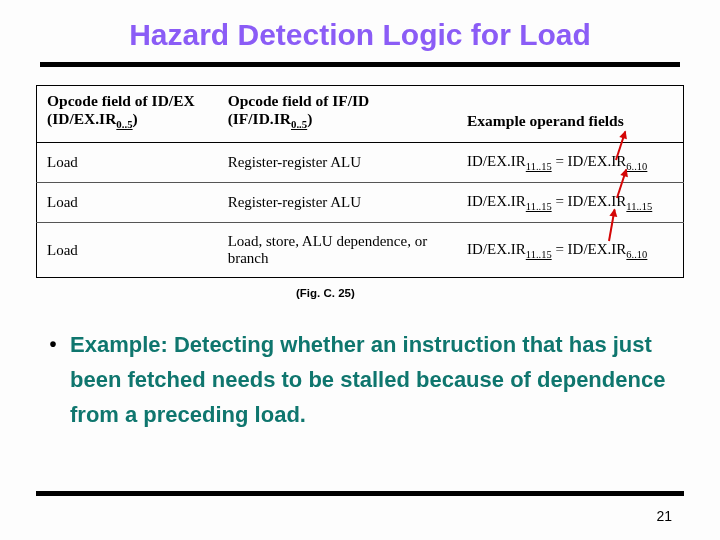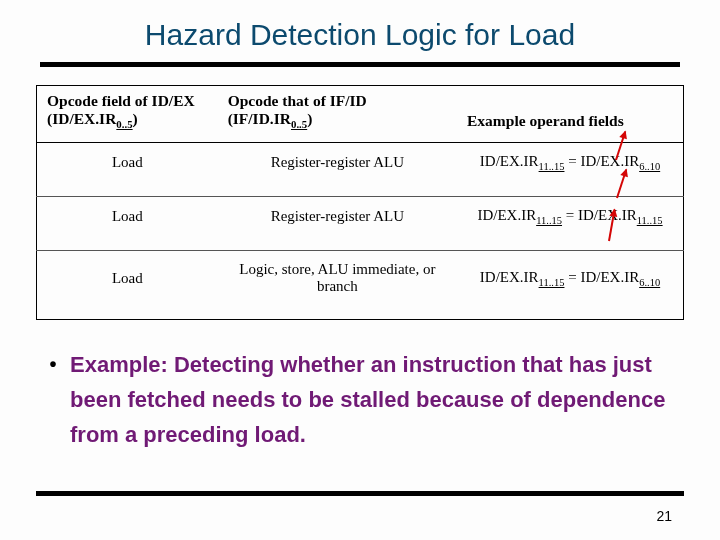--- a/index.html
+++ b/index.html
@@ -5,23 +5,23 @@
   * { margin: 0; padding: 0; box-sizing: border-box; }
   body {
     width: 720px;
     height: 540px;
     background: #fdfdfd;
     font-family: Arial, Helvetica, sans-serif;
     position: relative;
     padding: 18px 36px 0 36px;
   }
   .title {
-    color: #0c4a6e;
+    color: #8b5cf6;
     font-size: 30px;
-    font-weight: normal;
+    font-weight: bold;
     text-align: center;
     margin-bottom: 10px;
     font-family: Arial, sans-serif;
   }
   .title-underline {
     border-bottom: 5px solid #000;
     margin: 0 4px 18px 4px;
   }
   .tbl {
     border: 1.5px solid #000;
@@ -31,23 +31,22 @@
     border-collapse: collapse;
   }
   .tbl th {
     font-weight: bold;
     text-align: left;
     padding: 6px 10px 12px 10px;
     vertical-align: bottom;
     font-size: 15.5px;
   }
   .tbl td {
-    padding: 10px 10px 24px 10px;
+    padding: 10px 10px 10px 10px;
     vertical-align: middle;
-    text-align: center;
   }
   .tbl thead tr { border-bottom: 1.5px solid #000; }
   .tbl tbody tr { border-bottom: 1px solid #555; }
   .tbl tbody tr:last-child { border-bottom: none; }
   .sub { font-size: 0.7em; vertical-align: sub; text-decoration: underline; }
   .note-wrap {
     margin-top: 8px;
     margin-left: 260px;
     margin-right: 24px;
   }
@@ -68,21 +67,21 @@
     font-weight: bold;
     color: #000;
     line-height: 1.6;
     text-align: center;
     flex-shrink: 0;
   }
   .example-text {
     font-size: 22px;
     font-weight: bold;
     line-height: 1.58;
-    color: #701a75;
+    color: #0f766e;
   }
   .footer-line {
     position: absolute;
     left: 36px;
     right: 36px;
     bottom: 44px;
     border-top: 5px solid #000;
   }
   .page-num {
     position: absolute;
@@ -135,21 +134,21 @@
       <col class="col2">
       <col class="col3">
   </colgroup>
   <thead>
     <tr>
       <th>
         <span>Opcode field of ID/EX</span><br>
         <span>(ID/EX.IR</span><span class="sub">0..5</span><span>)</span>
       </th>
       <th>
-        <span>Opcode that of IF/ID (IF/ID.IR</span><span class="sub">0..5</span><span>)</span>
+        <span>Opcode field of IF/ID (IF/ID.IR</span><span class="sub">0..5</span><span>)</span>
       </th>
       <th>Example operand fields</th>
     </tr>
   </thead>
   <tbody>
     <tr>
       <td>Load</td>
       <td>Register-register ALU</td>
       <td>
         <span>ID/EX.IR</span><span class="sub">11..15</span><span> = ID/EX.IR</span><span class="sub">6..10</span>
@@ -157,39 +156,40 @@
     </tr>
     <tr>
       <td>Load</td>
       <td>Register-register ALU</td>
       <td>
         <span>ID/EX.IR</span><span class="sub">11..15</span><span> = ID/EX.IR</span><span class="sub">11..15</span>
       </td>
     </tr>
     <tr>
       <td>Load</td>
-      <td>Logic, store, ALU immediate, or branch</td>
+      <td>Load, store, ALU dependence, or branch</td>
       <td>
         <span>ID/EX.IR</span><span class="sub">11..15</span><span> = ID/EX.IR</span><span class="sub">6..10</span>
       </td>
     </tr>
   </tbody>
 </table>
 
 <div class="arrow-wrap a1">
     <div class="arrow"></div>
   </div>
 <div class="arrow-wrap a2">
     <div class="arrow"></div>
   </div>
 <div class="arrow-wrap a3">
     <div class="arrow"></div>
   </div>
 
 <div class="note-wrap">
+  <div class="note">(Fig. C. 25)</div>
 </div>
 
 <div class="example-block">
   <div class="example-row">
     <div class="bullet">•</div>
     <div class="example-text">Example: Detecting whether an instruction that has just been fetched needs to be stalled because of dependence from a preceding load.</div>
   </div>
 </div>
 
 <div class="footer-line"></div>

